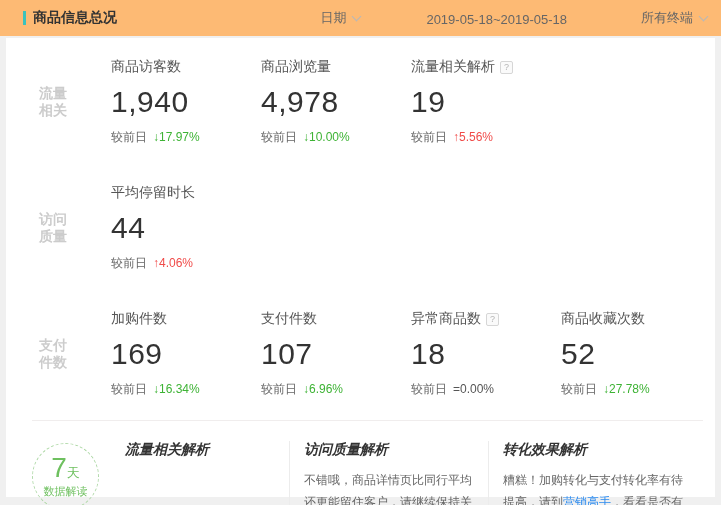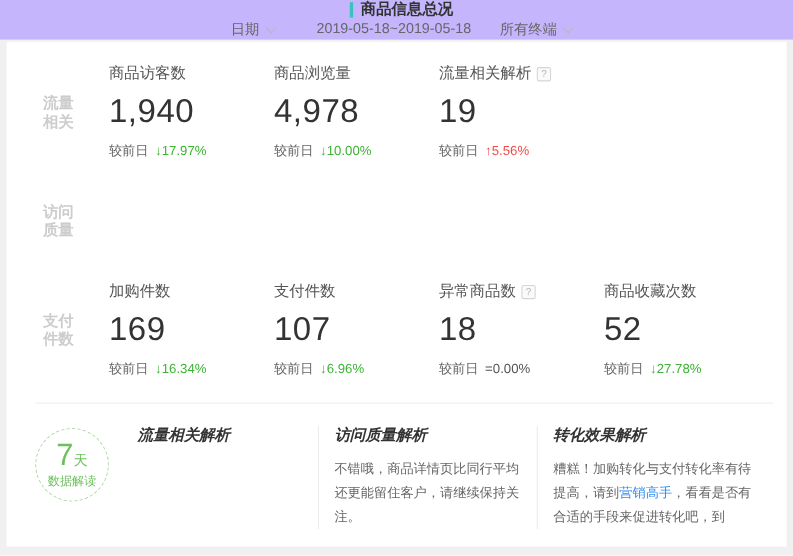--- a/index.html
+++ b/index.html
@@ -9,37 +9,36 @@
     background: #f0f0f0;
     color: #333;
   }
   
   .topbar {
     height: 36px;
     display: flex;
     align-items: center;
     justify-content: space-between;
     padding: 0 14px 0 23px;
-    background: #c4b5fd;
-    flex-direction: column;
+    background: #fdba74;
   }
   .title-wrap { display: flex; align-items: center; }
   .accent-bar { width: 3px; height: 14px; background: #3cc2bc; margin-right: 7px; }
   .title { font-size: 14px; font-weight: bold; color: #333; }
-  .topbar-right { display: flex; align-items: flex-start; color: #666; font-size: 13px; }
+  .topbar-right { display: flex; align-items: flex-end; color: #666; font-size: 13px; gap: 28px; }
   .dropdown { display: flex; align-items: center; cursor: pointer; }
   .caret {
     width: 7px; height: 7px;
     border-right: 1px solid #b8b8b8;
     border-bottom: 1px solid #b8b8b8;
     transform: rotate(45deg);
     display: inline-block;
     margin: -3px 0 0 7px;
   }
-  .date-range { margin: 0 26px 0 38px; color: #666; cursor: pointer; }
+  .date-range { margin: 0 46px 0 38px; color: #666; cursor: pointer; }
   
   .card {
     background: #ffffff;
     margin: 2px 6px 0 6px;
     height: 459px;
     padding-top: 4px;
   }
   
   .metric-row {
     display: flex;
@@ -49,21 +48,21 @@
   .metric-row + .metric-row { margin-top: 6px; }
   .category {
     width: 32px;
     font-size: 14px;
     font-weight: bold;
     color: #cccccc;
     line-height: 1.2;
     word-break: break-all;
     flex: none;
   }
-  .metrics { display: flex; margin-left: 28px; }
+  .metrics { display: flex; margin-left: 40px; }
   .metric { width: 150px; flex: none; }
   .m-label { font-size: 14px; color: #555; height: 18px; }
   .help {
     display: inline-block;
     width: 13px; height: 13px;
     border: 1px solid #d6d6d6;
     border-radius: 2px;
     color: #b5b5b5;
     font-size: 9px;
     line-height: 11px;
@@ -156,20 +155,25 @@
             <div class="metric">
               <div class="m-label"><span>流量相关解析</span><span class="help">?</span></div>
               <div class="m-value">19</div>
               <div class="m-compare"><span class="cmp-label">较前日</span><span class="delta up">↑5.56%</span></div>
             </div>
           </div>
         </div>
         <div class="metric-row">
           <div class="category">访问质量</div>
           <div class="metrics">
+            <div class="metric">
+              <div class="m-label"><span>平均停留时长</span></div>
+              <div class="m-value">44</div>
+              <div class="m-compare"><span class="cmp-label">较前日</span><span class="delta up">↑4.06%</span></div>
+            </div>
           </div>
         </div>
         <div class="metric-row">
           <div class="category">支付件数</div>
           <div class="metrics">
             <div class="metric">
               <div class="m-label"><span>加购件数</span></div>
               <div class="m-value">169</div>
               <div class="m-compare"><span class="cmp-label">较前日</span><span class="delta down">↓16.34%</span></div>
             </div>

